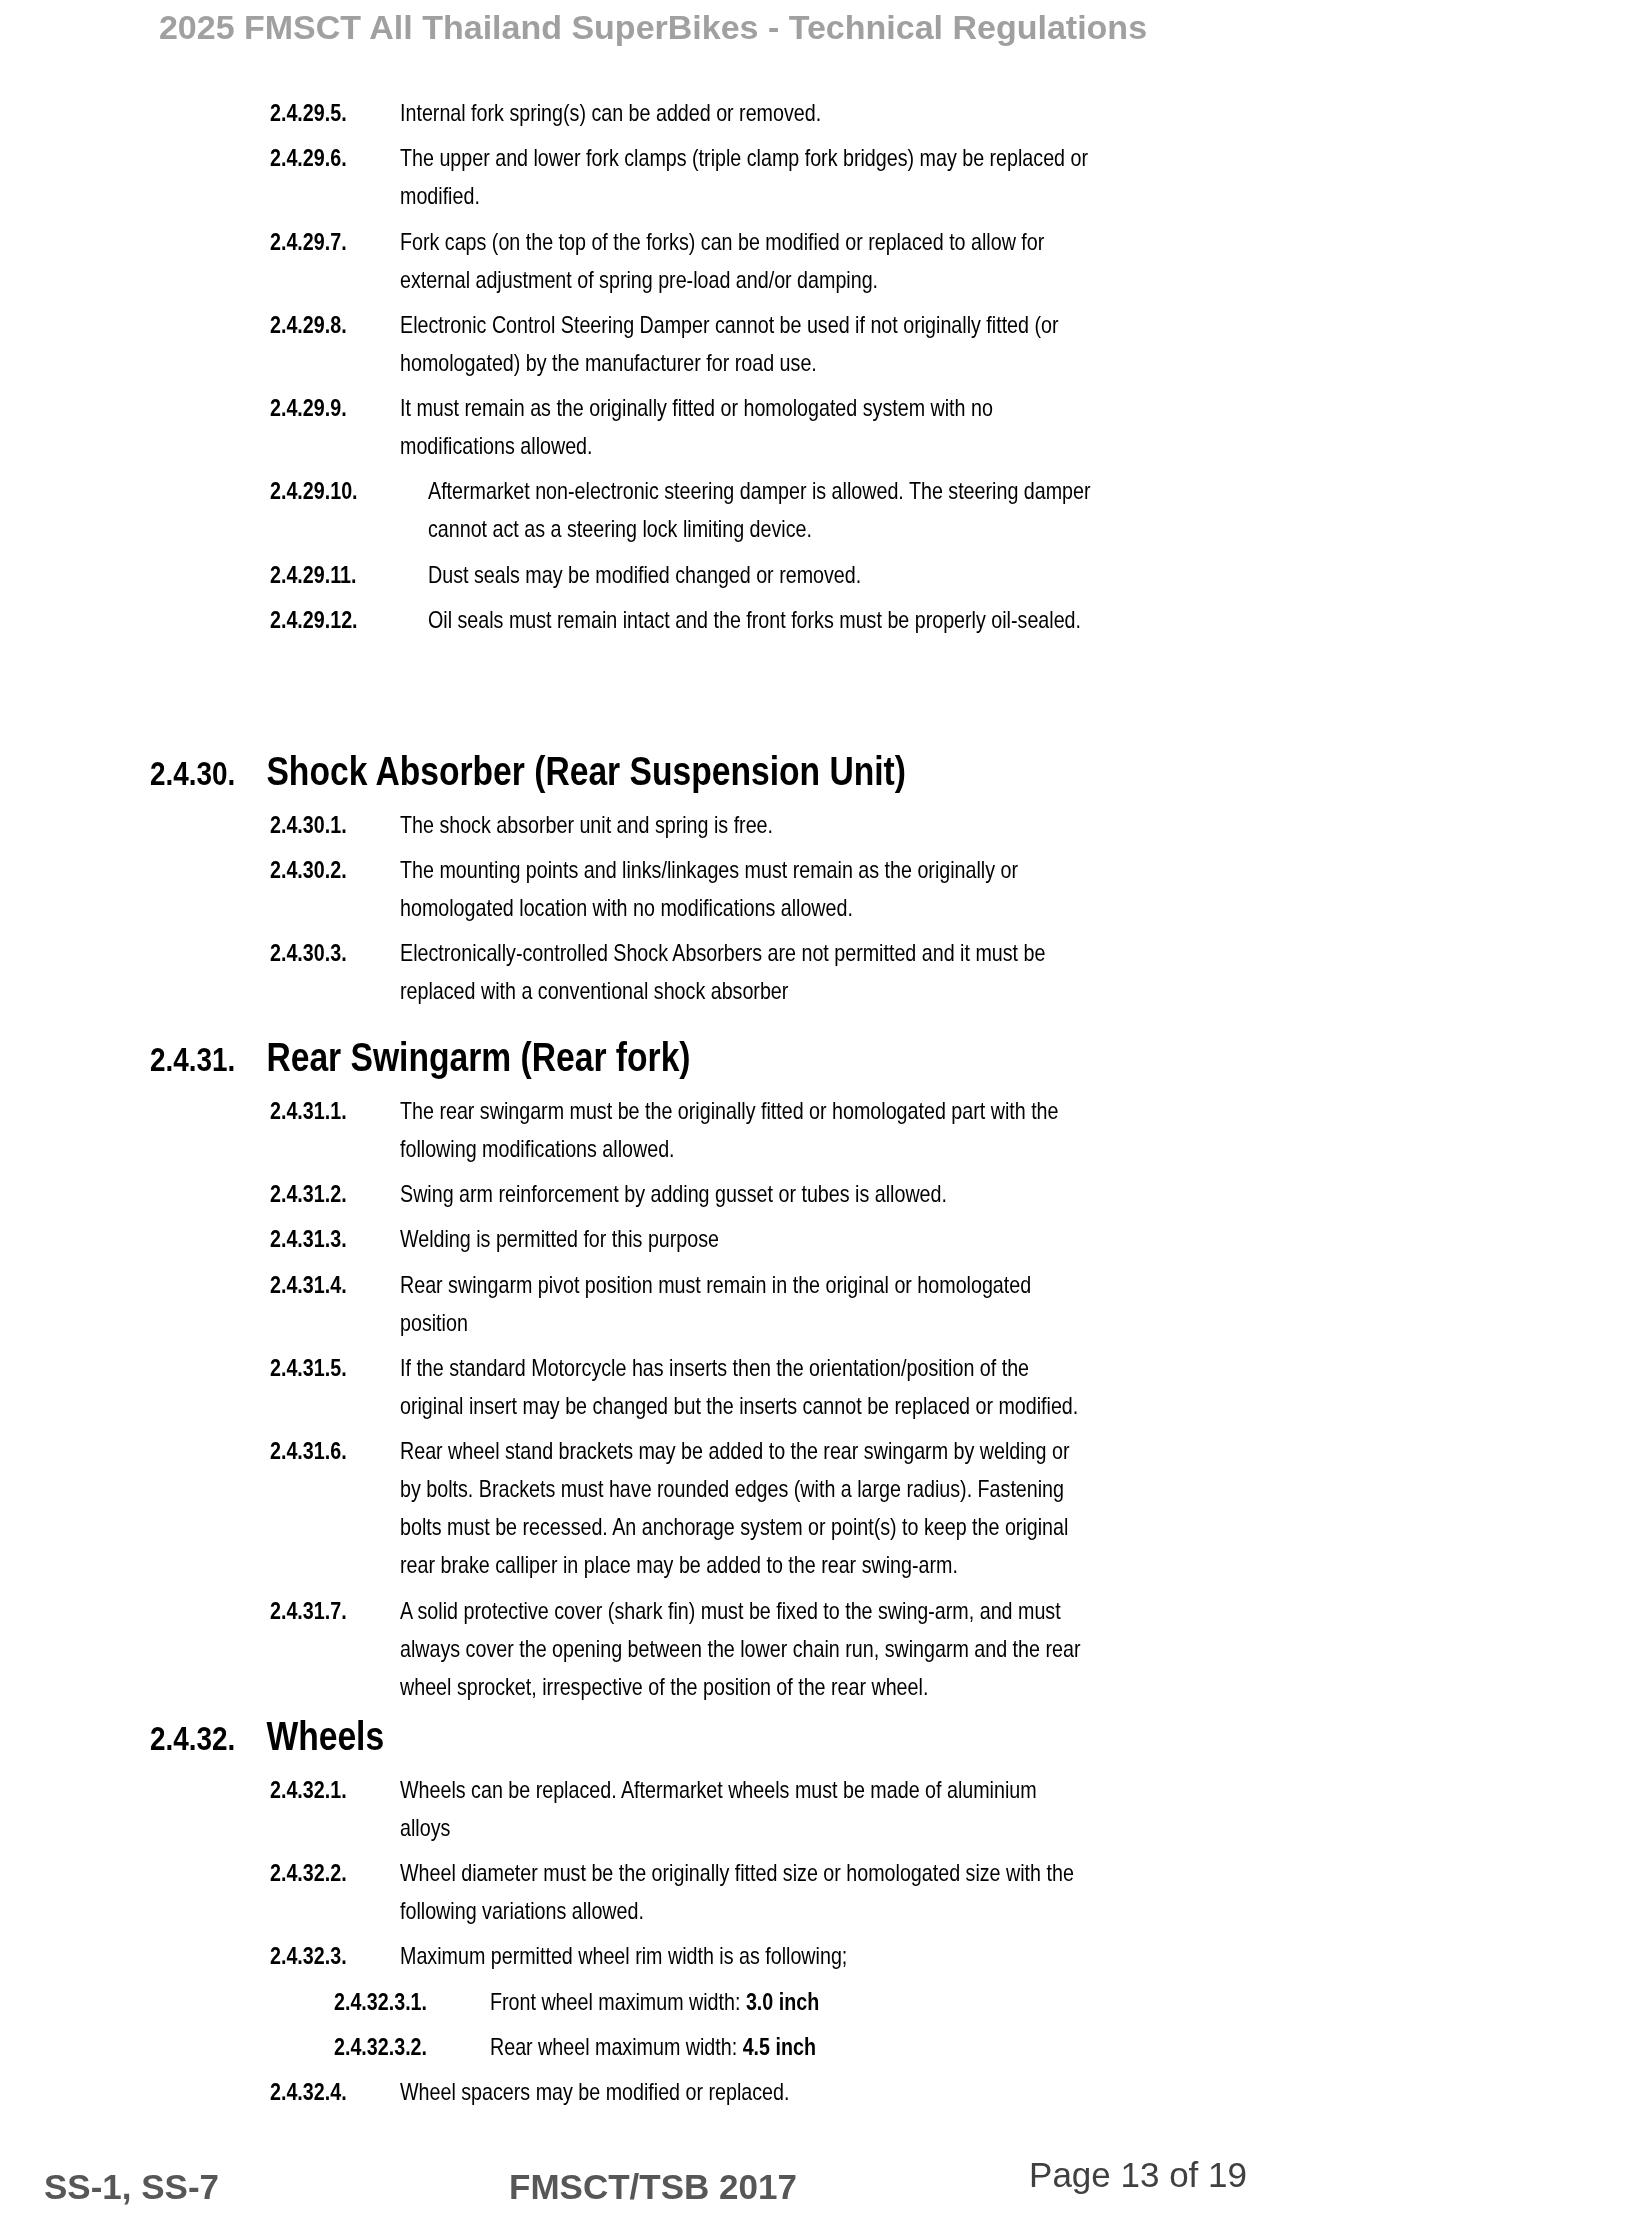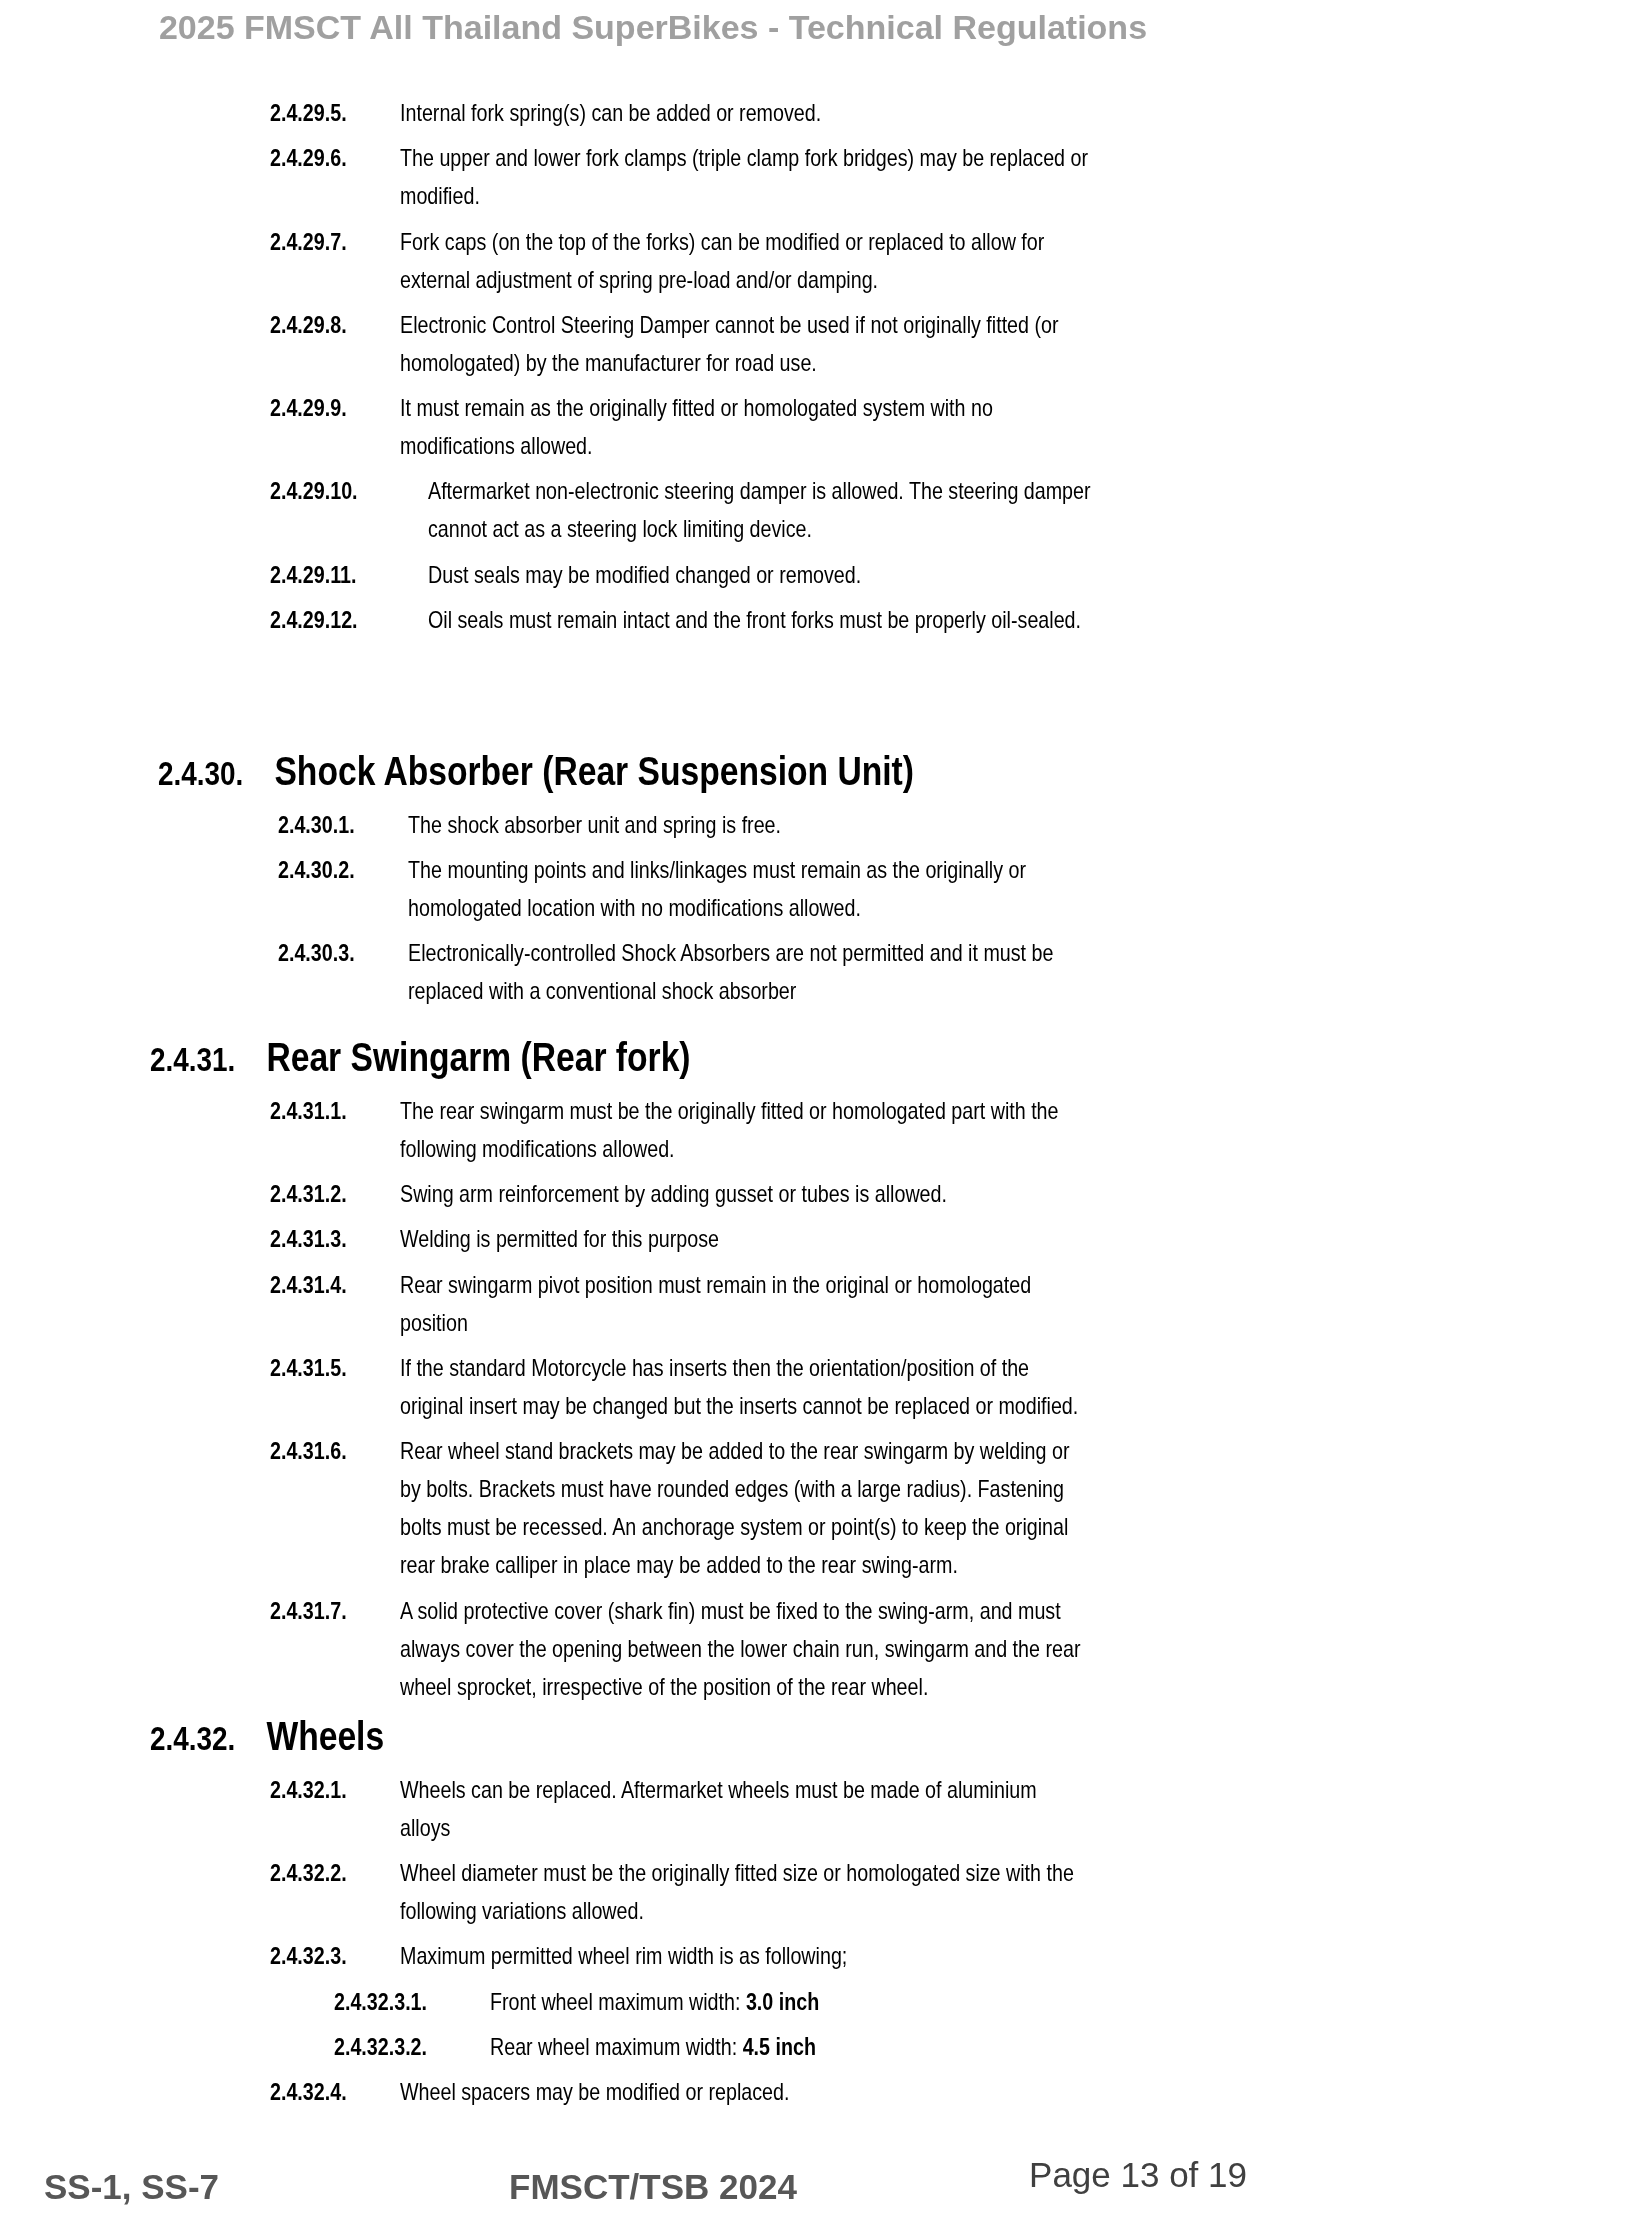--- a/index.html
+++ b/index.html
@@ -14,21 +14,21 @@
   
   .doc-header{
     position:absolute;top:7.3px;left:0;right:0;
     text-align:center;
     font-size:34px;font-weight:bold;line-height:41px;
     color:#a0a0a0;
   }
   
   #content{position:absolute;top:94px;left:0;right:0;}
   .section{position:relative;}
-  .section.s1{margin-top:109px;padding-left:8px;}
+  .section.s1{margin-top:109px;}
   .section.s2{margin-top:23.5px;}
   .section.s3{}
   .heading{
     display:flex;align-items:baseline;
     margin-left:150px;
     line-height:47px;margin-bottom:8.8px;
     transform:scaleX(.82);transform-origin:0 50%;
     font-weight:bold;white-space:pre;
   }
   .heading .hnum{font-size:34px;width:142px;flex:0 0 auto;}
@@ -240,17 +240,17 @@
         <div class="item level3">
           <span class="num">2.4.32.4.</span>
           <div class="text">
             <div class="line">Wheel spacers may be modified or replaced.</div>
           </div>
         </div>
       </section>
     </div>
   <div class="doc-footer">
     <span class="f-left">SS-1, SS-7</span>
-    <span class="f-center">FMSCT/TSB 2024</span>
+    <span class="f-center">FMSCT/TSB 2017</span>
     <span class="f-right">Page 13 of 19</span>
   </div>
 </div>
 
 
 </body></html>

